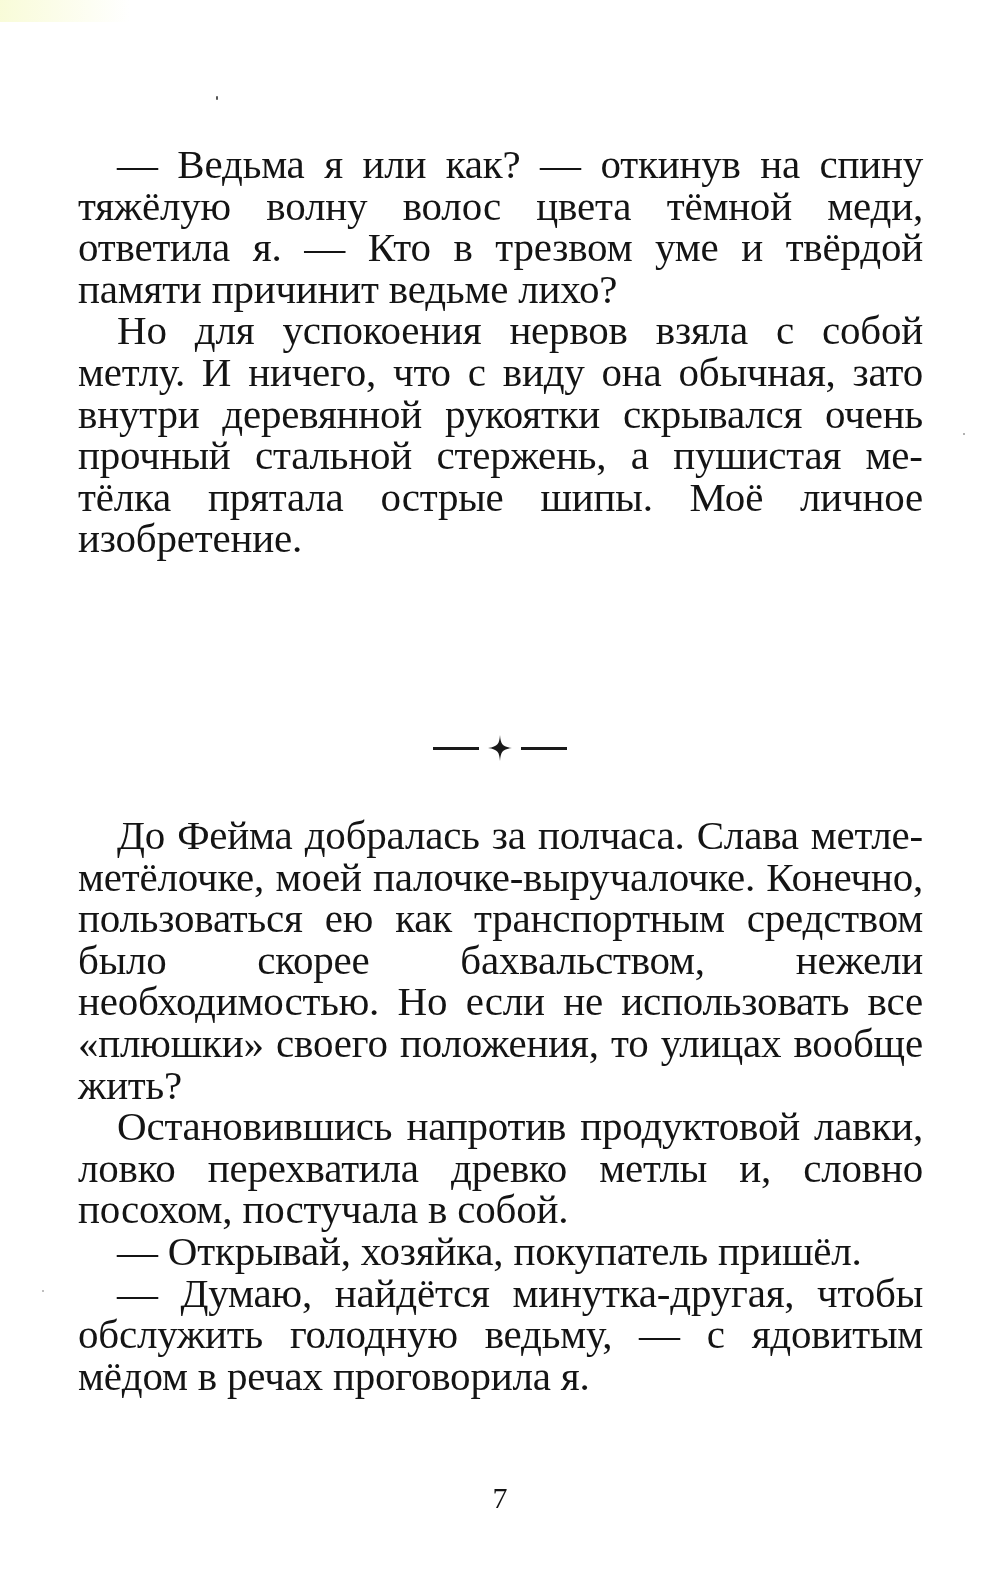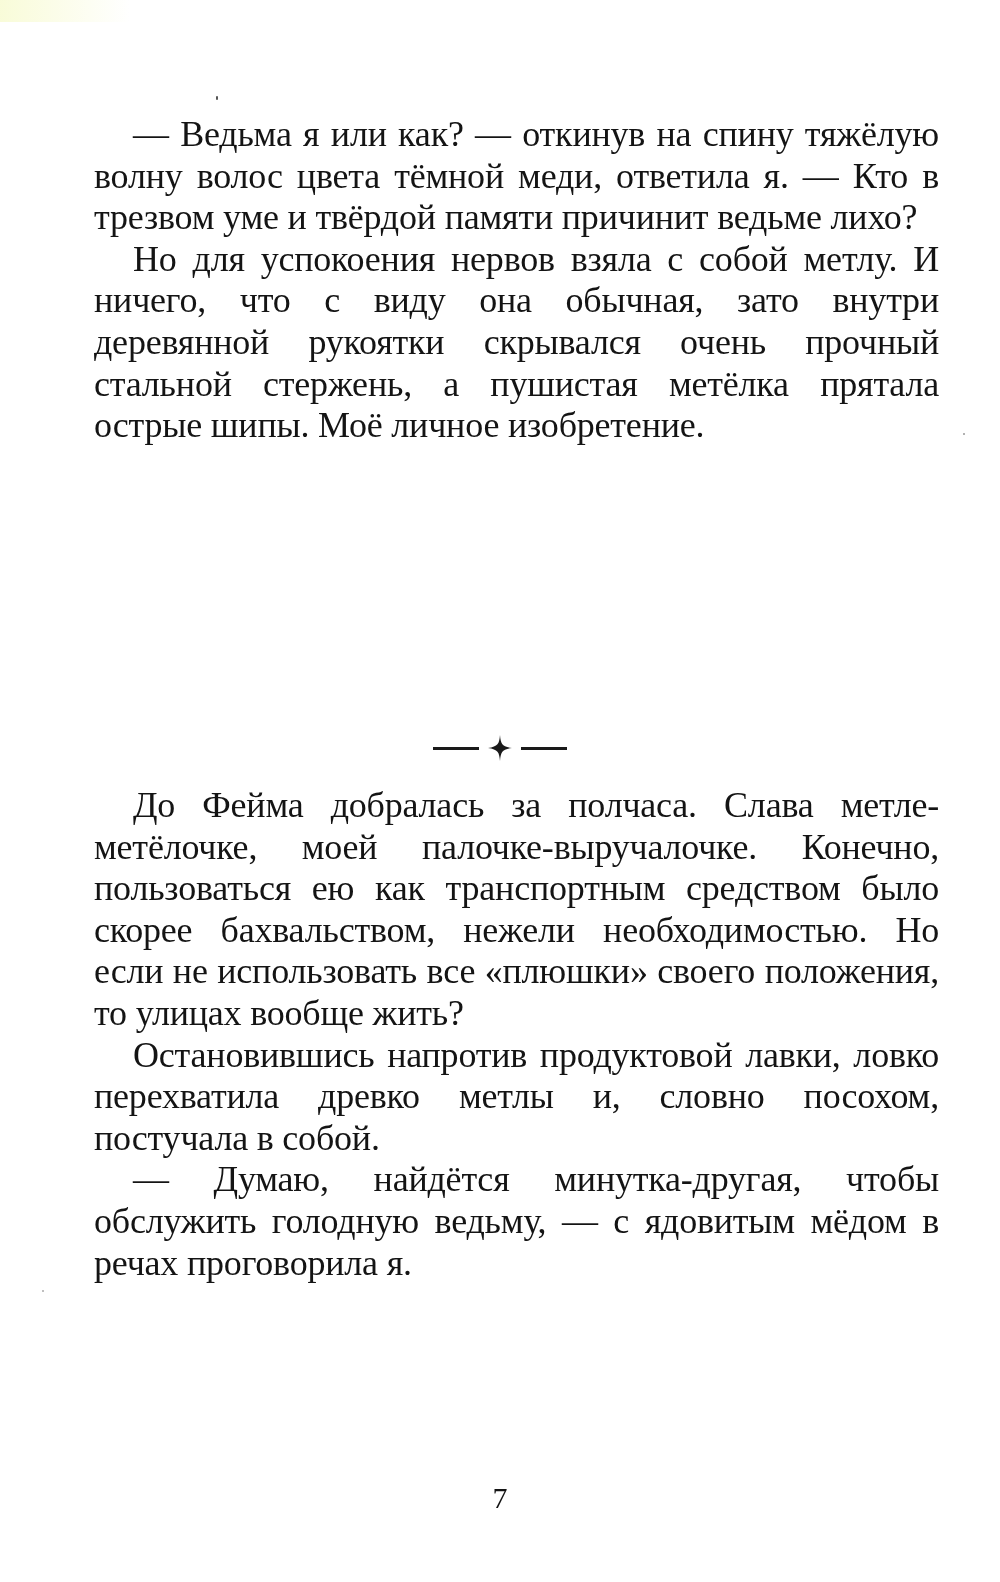--- a/index.html
+++ b/index.html
@@ -21,26 +21,27 @@
       width: 130px; height: 22px;
       background: linear-gradient(90deg, rgba(246,250,200,0.7), rgba(255,255,255,0));
     }
     .speck {
       position: absolute;
       background: #555;
       border-radius: 1px;
     }
     .text-block {
       position: absolute;
-      left: 94px;
+      left: 78px;
       width: 845px;
-      font-size: 36px;
+      font-size: 41px;
       line-height: 41.6px;
       text-align: justify;
       letter-spacing: -0.2px;
+      margin-top: 30px;
     }
     .text-block p {
       margin: 0;
       text-indent: 39px;
       hyphens: manual;
     }
     .block-top { top: 114px; }
     .block-bottom { top: 785px; }
     .separator {
       position: absolute;
@@ -89,16 +90,17 @@
   <div class="sep-line"></div>
   <svg class="sep-star" viewBox="0 0 24 26">
     <path d="M12 0 C12.8 9 14 11.5 24 13 C14 14.5 12.8 17 12 26 C11.2 17 10 14.5 0 13 C10 11.5 11.2 9 12 0 Z" fill="#1a1a1a"></path>
   </svg>
   <div class="sep-line"></div>
 </div>
 
 <div class="text-block block-bottom">
   <p>До Фейма добралась за полчаса. Слава метле-метёлочке, моей палочке-выручалочке. Конечно, пользоваться ею как транспортным средством было скорее бахвальством, нежели необходимостью. Но если не использовать все «плюшки» своего положения, то улицах вообще жить?</p>
   <p>Остановившись напротив продуктовой лавки, ловко пере­хватила древко метлы и, словно посохом, постучала в собой.</p>
+  <p>— Открывай, хозяйка, покупатель пришёл.</p>
   <p>— Думаю, найдётся минутка-другая, чтобы обслужить го­лодную ведьму, — с ядовитым мёдом в речах проговорила я.</p>
 </div>
 
 <div class="page-number">7</div>
 
 </body></html>

